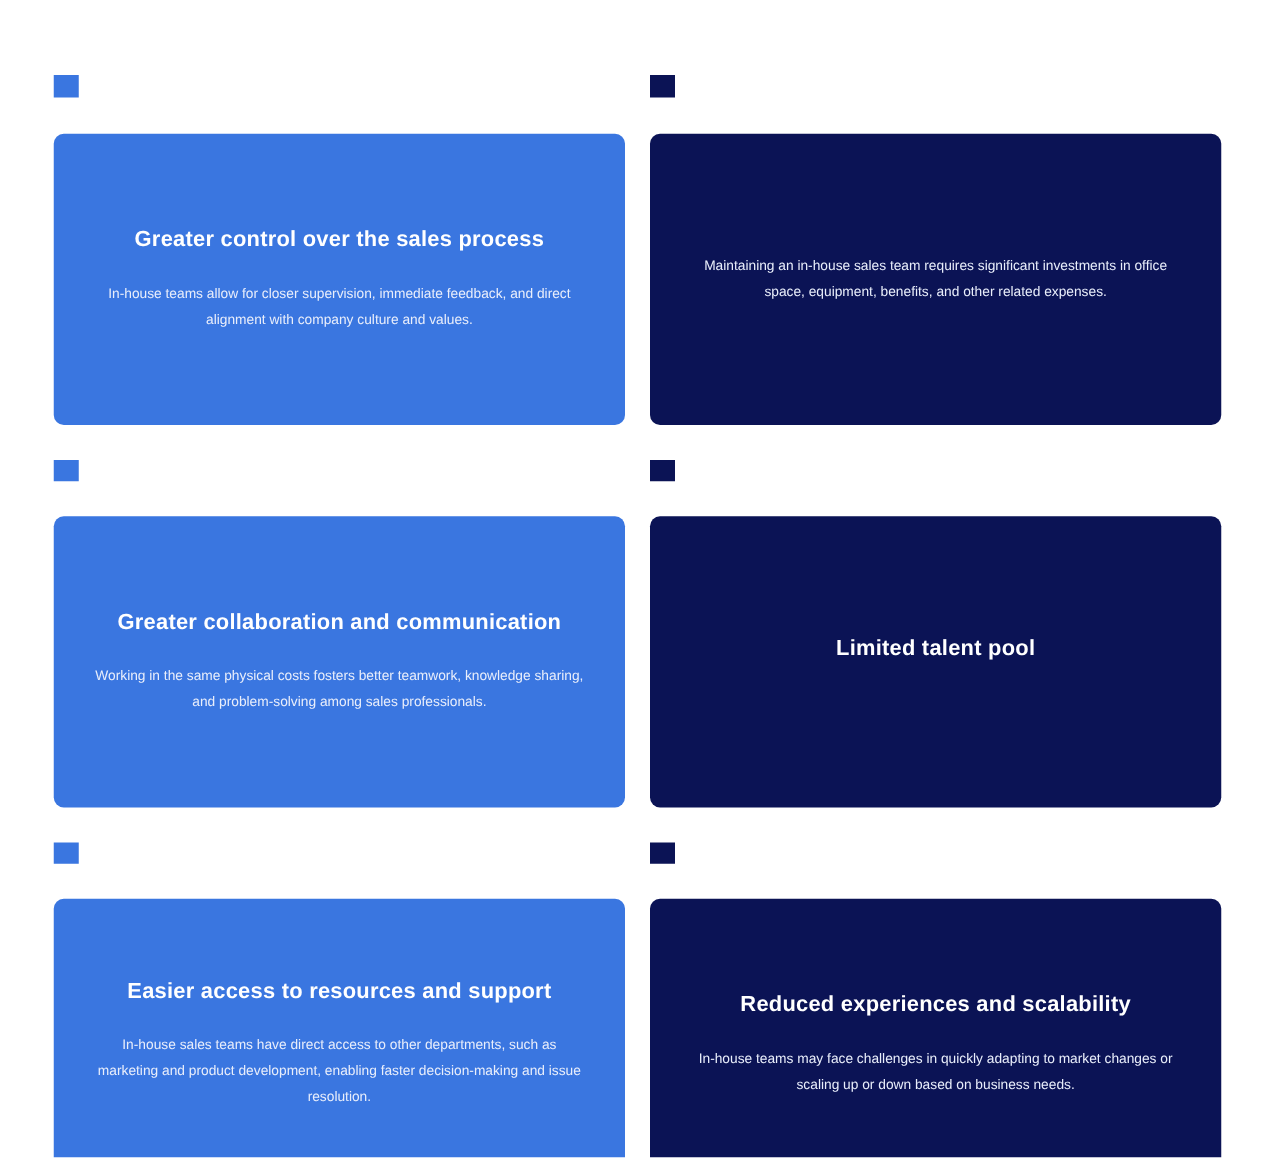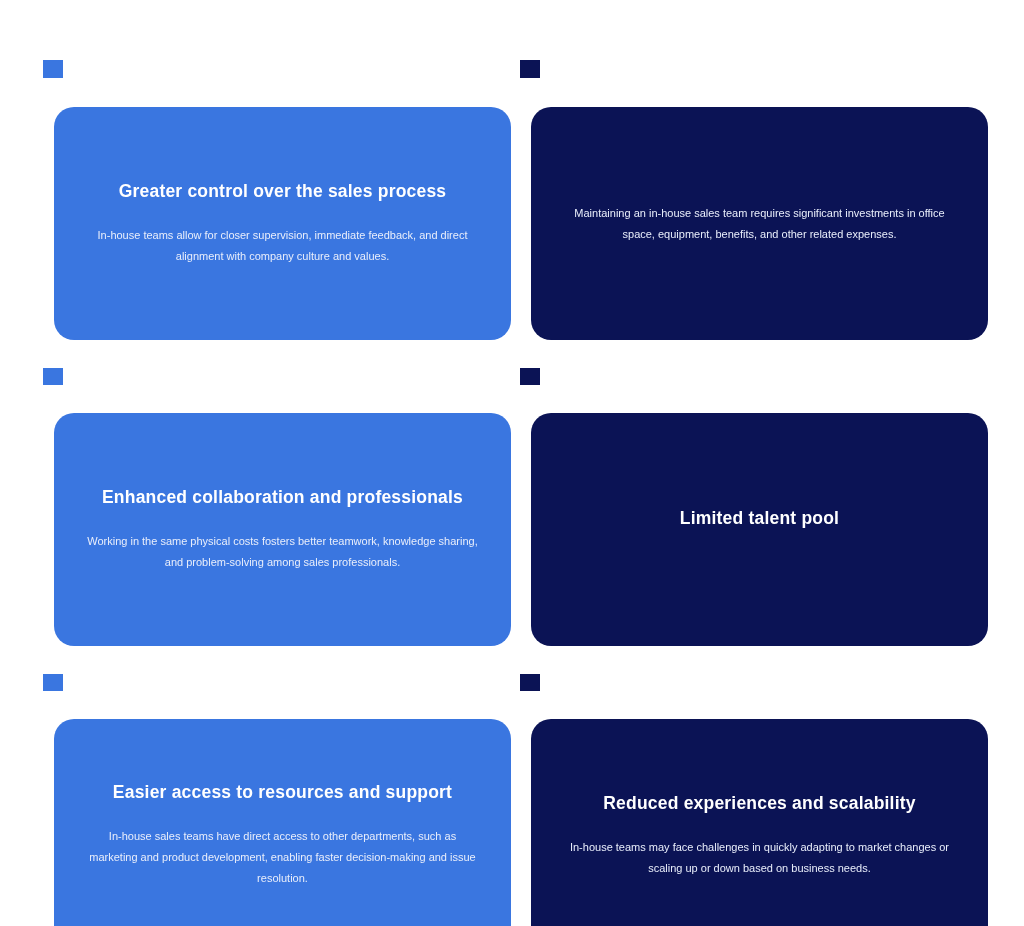--- a/index.html
+++ b/index.html
@@ -51,29 +51,28 @@
     margin: -1px 0;
     flex: 0 0 auto;
     z-index: 1;
   }
   .pros-bg { background: var(--pros, #3a76e0); }
   .cons-bg { background: var(--cons, #0b1355); }
   .card {
     width: 457px;
     height: 233px;
     flex: 0 0 auto;
-    border-radius: 20px;
+    border-radius: 8px;
     box-sizing: border-box;
     padding: 0 28px;
     display: flex;
     flex-direction: column;
     justify-content: center;
     align-items: center;
     text-align: center;
-    margin-left: 11px;
   }
   .card-title {
     font-size: 17.5px;
     font-weight: bold;
     letter-spacing: 0.2px;
     color: var(--title-text, #ffffff);
     margin-bottom: 23px;
   }
   .card-body {
     font-size: 11px;
@@ -97,21 +96,21 @@
     </svg>
     <div class="stem pros-bg"></div>
 
     <div class="card pros-bg">
       <div class="card-title">Greater control over the sales process</div>
       <div class="card-body">In-house teams allow for closer supervision, immediate feedback, and direct alignment with company culture and values.</div>
     </div>
     <div class="connector pros-bg"></div>
 
     <div class="card pros-bg">
-      <div class="card-title">Enhanced collaboration and professionals</div>
+      <div class="card-title">Greater collaboration and communication</div>
       <div class="card-body">Working in the same physical costs fosters better teamwork, knowledge sharing, and problem-solving among sales professionals.</div>
     </div>
     <div class="connector pros-bg"></div>
 
     <div class="card pros-bg">
       <div class="card-title">Easier access to resources and support</div>
       <div class="card-body">In-house sales teams have direct access to other departments, such as marketing and product development, enabling faster decision-making and issue resolution.</div>
     </div>
   </div>
 

